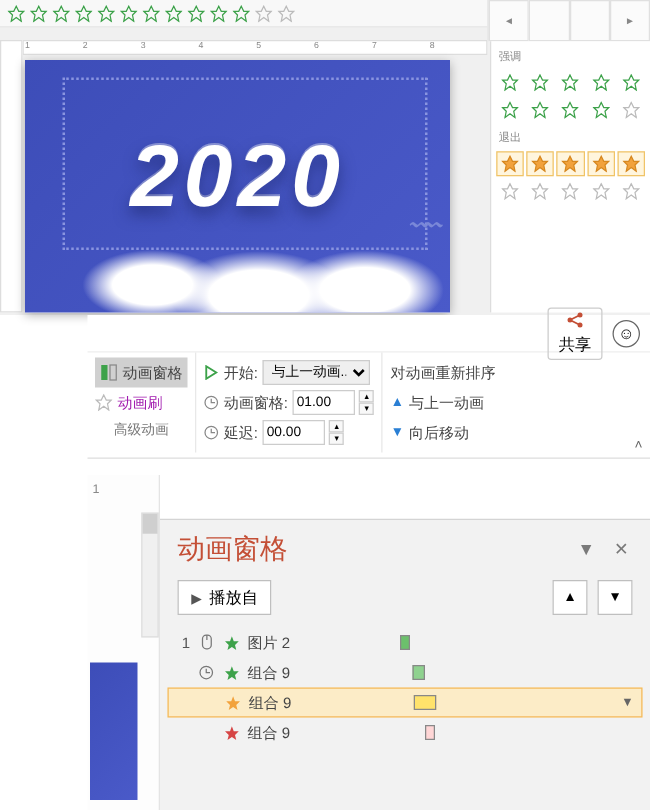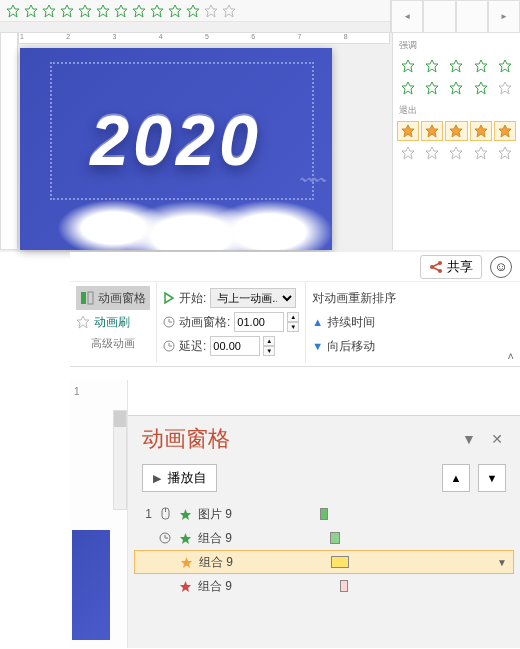--- a/index.html
+++ b/index.html
@@ -10,46 +10,46 @@
 .rulerbar { position:absolute; left:0; top:0; width:390px; height:8px; background:#fafafa; border-bottom:1px solid #ddd; }
 .gallery-top { position:absolute; right:0; top:0; width:130px; height:33px; background:#f7f7f7; border-left:1px solid #ddd; display:flex; }
 .gallery-top .gbtn { flex:1; border:1px solid #e0e0e0; font-size:8px; display:flex; align-items:center; justify-content:center; color:#888; background:#fbfbfb; }
 .icon-strip { position:absolute; left:0; top:8; width:390px; height:22px; display:flex; padding:2px 6px; gap:4px; align-items:center; background:#f8f8f8; border-bottom:1px solid #e4e4e4; }
 .star-ico { width:14px; height:14px; display:flex; align-items:center; justify-content:center; }
 
 .ruler-h { position:absolute; left:18px; top:32px; width:372px; height:12px; background:#fff; border:1px solid #ddd; font-size:7px; color:#888; display:flex; }
 .ruler-h span { flex:1; text-align:left; padding-left:1px; }
 .ruler-v { position:absolute; left:0; top:32px; width:18px; height:218px; background:#fff; border:1px solid #ddd; }
 
-.slide { position:absolute; left:20px; top:48px; width:312px; height:202px; background:linear-gradient(135deg,#3d4db8,#4a5ac9); box-shadow:0 2px 8px rgba(0,0,0,0.3); overflow:hidden; }
+.slide { position:absolute; left:20px; top:48px; width:340px; height:202px; background:linear-gradient(135deg,#3d4db8,#4a5ac9); box-shadow:0 2px 8px rgba(0,0,0,0.3); overflow:hidden; }
 .slide .frame { position:absolute; left:30px; top:14px; right:18px; bottom:50px; border:2px dotted #8a95e0; }
 .slide .year { position:absolute; left:50%; top:48%; transform:translate(-50%,-55%); font-size:70px; font-weight:900; color:#fff; text-shadow:0 6px 12px rgba(20,30,90,0.5),0 -2px 0 rgba(255,255,255,0.4); letter-spacing:4px; font-style:italic; }
 .slide .cloud { position:absolute; left:0; right:0; bottom:-10px; height:80px; background:radial-gradient(ellipse 80px 40px at 30% 60%, #fff 40%, transparent 70%),radial-gradient(ellipse 100px 50px at 55% 70%, #fff 40%, transparent 70%),radial-gradient(ellipse 90px 45px at 80% 65%, #fff 40%, transparent 70%); }
 .slide .zig { position:absolute; right:8px; top:120px; color:#7a88d8; font-size:14px; letter-spacing:-2px; }
 
 
 .star-panel { position:absolute; right:0; top:33px; width:128px; height:217px; background:#fff; border-left:1px solid #ddd; padding:4px; }
 .star-panel .hdr { font-size:9px; color:#888; margin:2px 0 4px 2px; }
 .star-grid { display:grid; grid-template-columns:repeat(5,1fr); gap:2px; }
 .star-cell { height:20px; display:flex; align-items:center; justify-content:center; font-size:7px; flex-direction:column; }
 .star-cell.hl { background:#fff5dd; border:1px solid #f0c468; }
 
 
 .mid { position:absolute; left:70px; top:252px; width:450px; background:#fff; }
 .sharebar { height:30px; display:flex; justify-content:flex-end; align-items:center; gap:8px; padding-right:8px; border-bottom:1px solid #eee; }
-.pill { border:1px solid #ccc; border-radius:3px; padding:2px 8px; font-size:13px; display:flex; align-items:center; gap:4px; cursor:pointer; }
+.pill { border:1px solid #ccc; border-radius:3px; padding:2px 8px; font-size:13px; display:flex; align-items:center; gap:4px; cursor:pointer;flex-direction:column; }
 .smiley { width:22px; height:22px; border:1.5px solid #666; border-radius:50%; display:flex; align-items:center; justify-content:center; font-size:13px; }
 
 .ribbon { display:flex; }
 .ribbon-col { padding:4px 6px; border-right:1px solid #e8e8e8; }
 .ribbon-col:last-child { border-right:none; flex:1; }
 .rb-row { display:flex; align-items:center; height:24px; font-size:12px; gap:4px; }
 .rb-row.sel { background:#d0d0d0; padding:0 4px; }
 .rb-row .lbl { color:#444; }
-.rb-row .gray { color:#0f766e; }
+.rb-row .gray { color:#a21caf; }
 .rb-row select,.rb-row input { font-size:11px; height:20px; border:1px solid #ccc; padding:0 2px; }
 .rb-row select { width:86px; }
 .rb-row input { width:50px; text-align:left; }
 .spin { display:flex; flex-direction:column; margin-left:-1px; }
 .spin div { width:12px; height:10px; border:1px solid #ccc; font-size:7px; display:flex; align-items:center; justify-content:center; cursor:pointer; background:#f8f8f8; }
 .grp-label { font-size:11px; color:#777; text-align:center; padding:2px 0 4px; }
 .collapse { position:absolute; right:6px; bottom:4px; font-size:11px; color:#666; cursor:pointer; }
 
 .ribbon-wrap { position:relative; border-bottom:1px solid #ddd; padding-bottom:4px; }
 
@@ -361,21 +361,21 @@
             </div>
         </div>
       </div>
 
       <div class="ribbon-col">
         <div class="rb-row">
             <span class="lbl">对动画重新排序</span>
           </div>
         <div class="rb-row">
           <span style="color:#2a7fd4;font-size:11px">▲</span>
-          <span class="lbl">持续时间</span>
+          <span class="lbl">与上一动画</span>
         </div>
         <div class="rb-row">
           <span style="color:#2a7fd4;font-size:11px">▼</span>
           <span class="lbl">向后移动</span>
         </div>
       </div>
 
     </div>
     <div class="collapse">˄</div>
   </div>
@@ -416,21 +416,21 @@
           <svg width="11" height="14">
             <rect x="2" y="1" width="7" height="11" rx="3" fill="none" stroke="#777"></rect>
             <line x1="5.5" y1="1" x2="5.5" y2="5" stroke="#777"></line>
           </svg>
         </div>
         <div class="eff">
           <svg width="13" height="13">
             <polygon points="6.5,1 8,5 12,5 9,8 10,12 6.5,9.5 3,12 4,8 1,5 5,5" fill="#3da24a"></polygon>
           </svg>
         </div>
-        <div class="name">图片 9</div>
+        <div class="name">图片 2</div>
         <div class="bar" style="left: 186px; width: 8px; background: rgb(108, 192, 108);"></div>
       </div>
       <div class="anim-row">
         <div class="num"></div>
         <div class="trg">
           <svg width="12" height="12">
             <circle cx="6" cy="6" r="5" fill="none" stroke="#777"></circle>
             <path d="M6 3V6H9" stroke="#777" fill="none"></path>
           </svg>
         </div>

